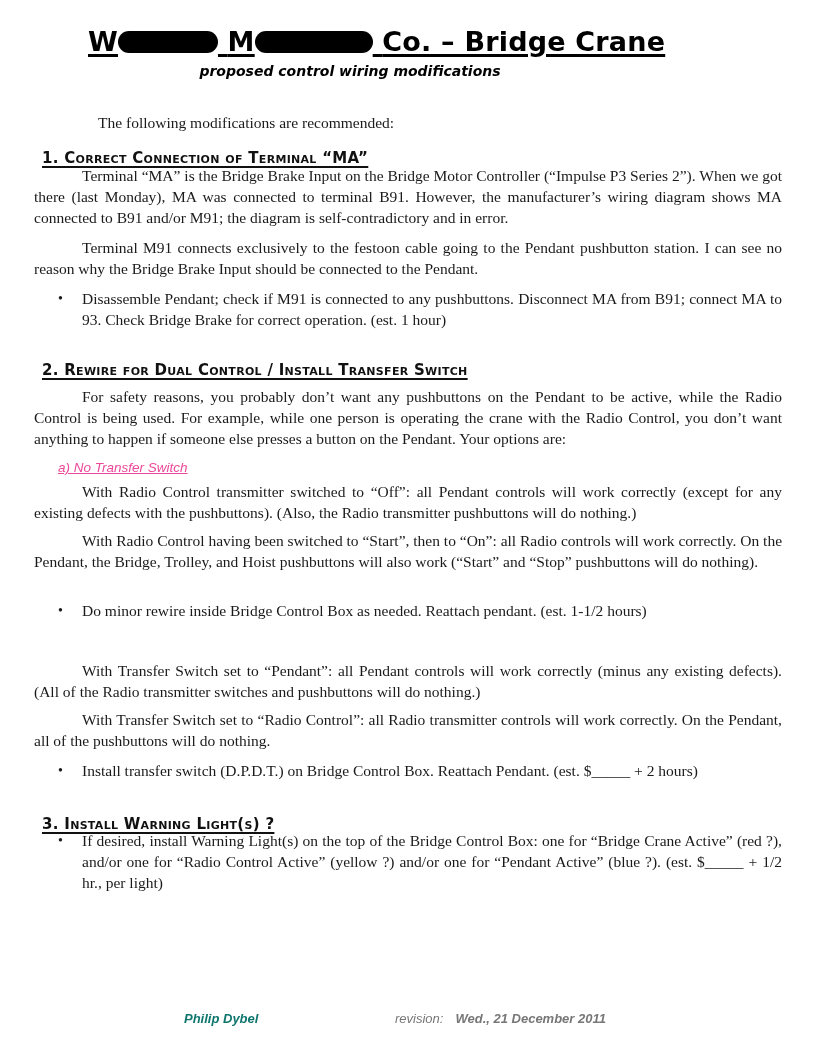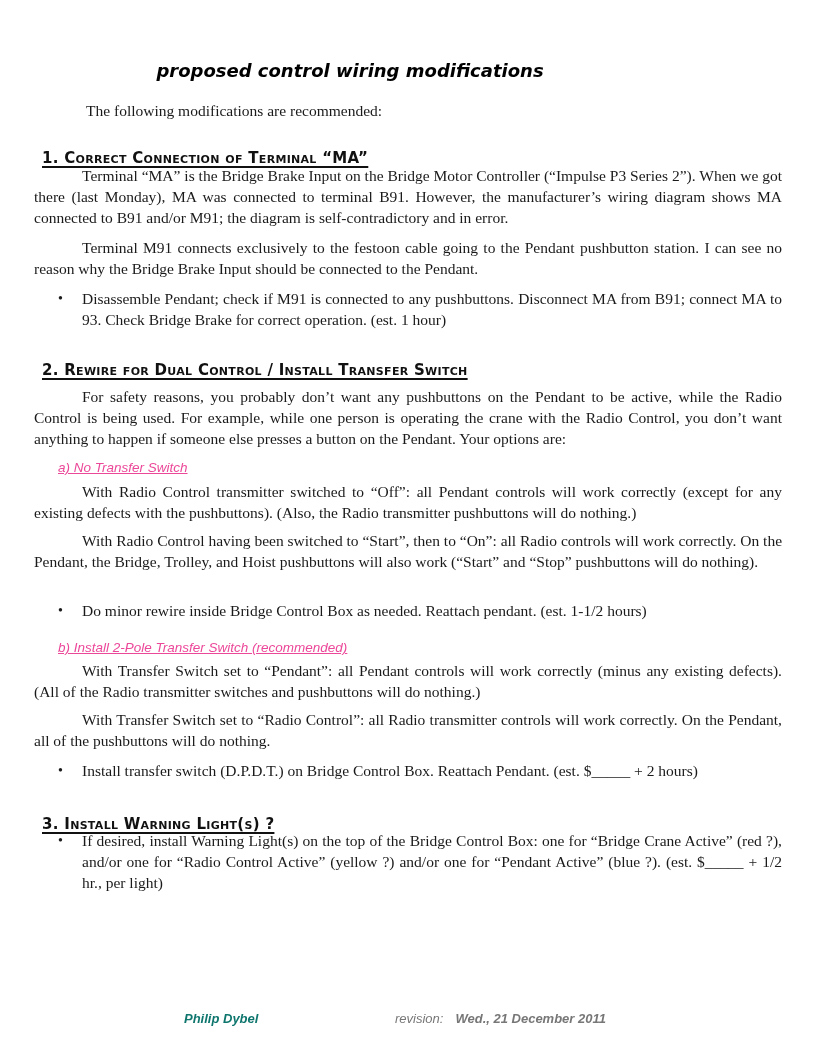--- a/index.html
+++ b/index.html
@@ -12,29 +12,29 @@
       text-decoration: underline; text-decoration-thickness: 3px; text-underline-offset: 3px;
       white-space: nowrap; color: #000;
     }
     .title .redact {
       display: inline-block; background: #000; border-radius: 14px;
       height: 22px; vertical-align: -2px;
     }
     .subtitle {
       position: absolute; left: 0; top: 60px; width: 700px; text-align: center;
       font-family: "DejaVu Sans", sans-serif; font-weight: bold; font-style: italic;
-      font-size: 18px; line-height: 22px; color: #000;
+      font-size: 14px; line-height: 22px; color: #000;
     }
     .body-text {
       font-family: "Liberation Serif", serif; font-size: 15.5px; line-height: 21px;
       color: #1a1a1a;
     }
     .para { position: absolute; left: 34px; width: 748px; text-align: justify; margin: 0; }
     .para.indent { text-indent: 48px; }
-    .intro { position: absolute; left: 82px; top: 96px; margin: 4px; }
+    .intro { position: absolute; left: 82px; top: 96px; margin: 16px; }
     .heading {
       position: absolute; left: 34px; margin: 8px;
       font-family: "DejaVu Sans", sans-serif; font-weight: bold; font-size: 15px; line-height: 20px;
       text-decoration: underline; text-decoration-thickness: 2px; text-underline-offset: 3px;
       font-variant: small-caps; letter-spacing: 0.3px; color: #111;
     }
     .subheading {
       position: absolute; left: 58px; margin: 0;
       font-family: "Liberation Sans", sans-serif; font-style: italic; font-size: 13.5px; line-height: 18px;
       text-decoration: underline; color: #ec4899;
@@ -52,20 +52,25 @@
       font-family: "Liberation Sans", sans-serif; font-style: italic;
       font-size: 13px; color: #777;
     }
     .footer-rev .date { font-weight: bold; margin-left: 12px; }
   </style>
 </head>
 <body>
 
 <div class="page">
 
+  <div class="title">
+    <span>W</span><span class="redact" style="width:100px"></span>
+    <span>M</span><span class="redact" style="width:118px"></span>
+    <span>Co. – Bridge Crane</span>
+  </div>
 
   <div class="subtitle">proposed control wiring modifications</div>
 
   <p class="body-text intro">The following modifications are recommended:</p>
 
   <h2 class="heading" style="top:140px">1.  Correct Connection of Terminal “MA”</h2>
   <p class="body-text para indent" style="top:165px">Terminal “MA” is the Bridge Brake Input on the Bridge Motor Controller (“Impulse P3 Series 2”). When we got there (last Monday), MA was connected to terminal B91.  However, the manufacturer’s wiring diagram shows MA connected to B91 and/or M91;  the diagram is self-contradictory and in error.</p>
   <p class="body-text para indent" style="top:237px">Terminal M91 connects exclusively to the festoon cable going to the Pendant pushbutton station.  I can see no reason why the Bridge Brake Input should be connected to the Pendant.</p>
   <div class="body-text bullet" style="top:288px">
     <span class="dot">•</span>
@@ -76,21 +81,20 @@
   <p class="body-text para indent" style="top:386px">For safety reasons, you probably don’t want any pushbuttons on the Pendant to be active, while the Radio Control is being used.  For example, while one person is operating the crane with the Radio Control, you don’t want anything to happen if someone else presses a button on the Pendant.  Your options are:</p>
 
   <p class="subheading" style="top:459px">a)  No Transfer Switch</p>
   <p class="body-text para indent" style="top:481px">With Radio Control transmitter switched to “Off”:  all Pendant controls will work correctly (except for any existing defects with the pushbuttons).  (Also, the Radio transmitter pushbuttons will do nothing.)</p>
   <p class="body-text para indent" style="top:530px">With Radio Control having been switched to “Start”, then to “On”:  all Radio controls will work correctly.  On the Pendant, the Bridge, Trolley, and Hoist pushbuttons will also work (“Start” and “Stop” pushbuttons will do nothing).</p>
   <div class="body-text bullet" style="top:600px">
     <span class="dot">•</span>
     <span class="btext">Do minor rewire inside Bridge Control Box as needed.  Reattach pendant.  (est. 1-1/2 hours)</span>
   </div>
 
-  <p class="subheading" style="top:639px">b)  Install 2-Pole Transfer Switch  (recommended)</p>
   <p class="body-text para indent" style="top:660px">With Transfer Switch set to “Pendant”:  all Pendant controls will work correctly (minus any existing defects).  (All of the Radio transmitter switches and pushbuttons will do nothing.)</p>
   <p class="body-text para indent" style="top:709px">With Transfer Switch set to “Radio Control”:  all Radio transmitter controls will work correctly.  On the Pendant, all of the pushbuttons will do nothing.</p>
   <div class="body-text bullet" style="top:760px">
     <span class="dot">•</span>
     <span class="btext">Install transfer switch (D.P.D.T.) on Bridge Control Box.  Reattach Pendant.  (est. $_____ + 2 hours)</span>
   </div>
 
   <h2 class="heading" style="top:806px">3.  Install Warning Light(s) ?</h2>
   <div class="body-text bullet" style="top:830px">
     <span class="dot">•</span>

